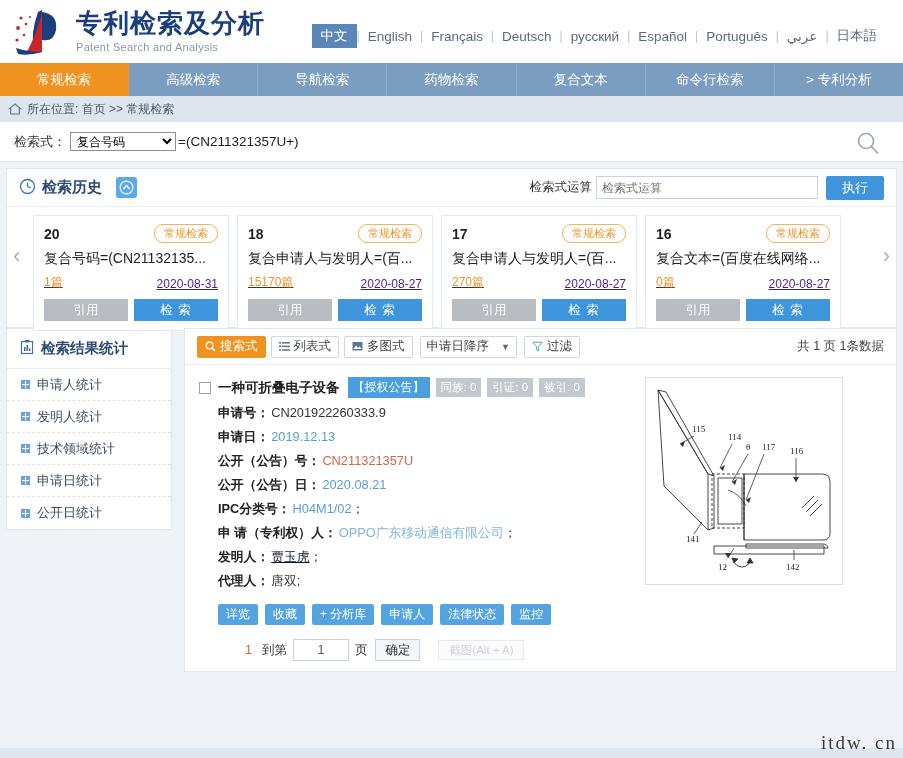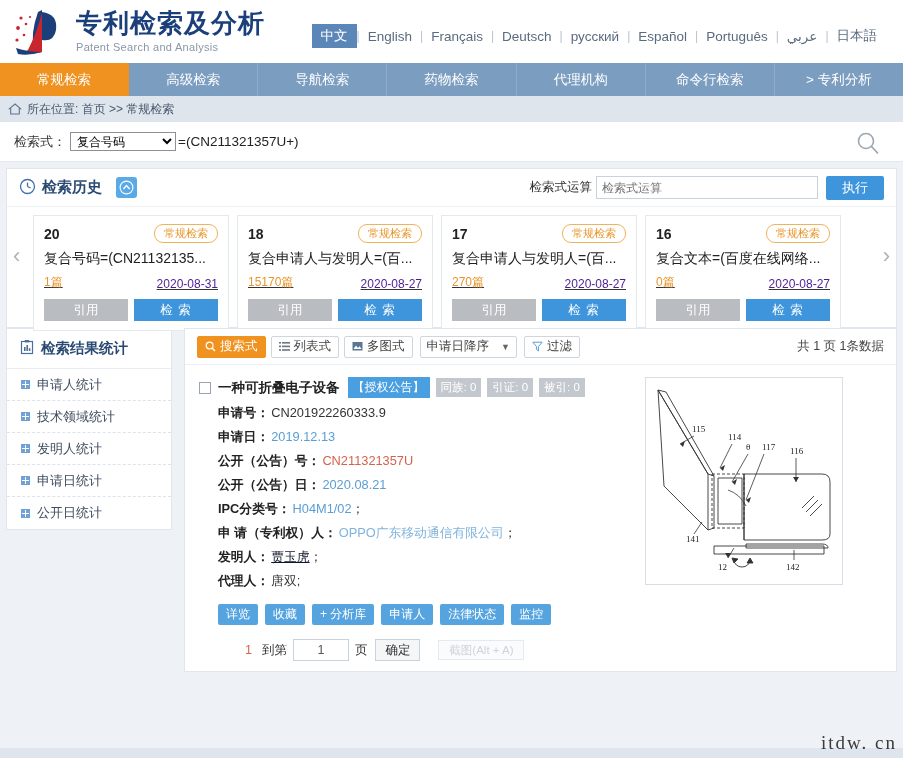--- a/index.html
+++ b/index.html
@@ -296,21 +296,21 @@
     <span class="sep">|</span>
     <span class="lg">日本語</span>
   </div>
 </div>
 
 <div class="nav">
   <div class="item active">常规检索</div>
   <div class="item">高级检索</div>
   <div class="item">导航检索</div>
   <div class="item">药物检索</div>
-  <div class="item">代理机构</div>
+  <div class="item">复合文本</div>
   <div class="item">命令行检索</div>
   <div class="item">&gt; 专利分析</div>
 </div>
 
 <div class="crumb">
   <span class="home">
     <svg width="14" height="14" viewBox="0 0 14 14">
       <path d="M7 2 L12.5 6.6 L11.3 6.6 L11.3 12 L2.7 12 L2.7 6.6 L1.5 6.6 Z" fill="none" stroke="#5b7794" stroke-width="1.1"></path>
     </svg>
   </span>
@@ -440,25 +440,25 @@
         </svg>
       </span>
       <span>检索结果统计</span>
     </div>
     <div class="sb-item">
       <span class="plus-box"></span>
       <span>申请人统计</span>
     </div>
     <div class="sb-item">
       <span class="plus-box"></span>
-      <span>技术领域统计</span>
+      <span>发明人统计</span>
     </div>
     <div class="sb-item">
       <span class="plus-box"></span>
-      <span>发明人统计</span>
+      <span>技术领域统计</span>
     </div>
     <div class="sb-item">
       <span class="plus-box"></span>
       <span>申请日统计</span>
     </div>
     <div class="sb-item">
       <span class="plus-box"></span>
       <span>公开日统计</span>
     </div>
   </div>

